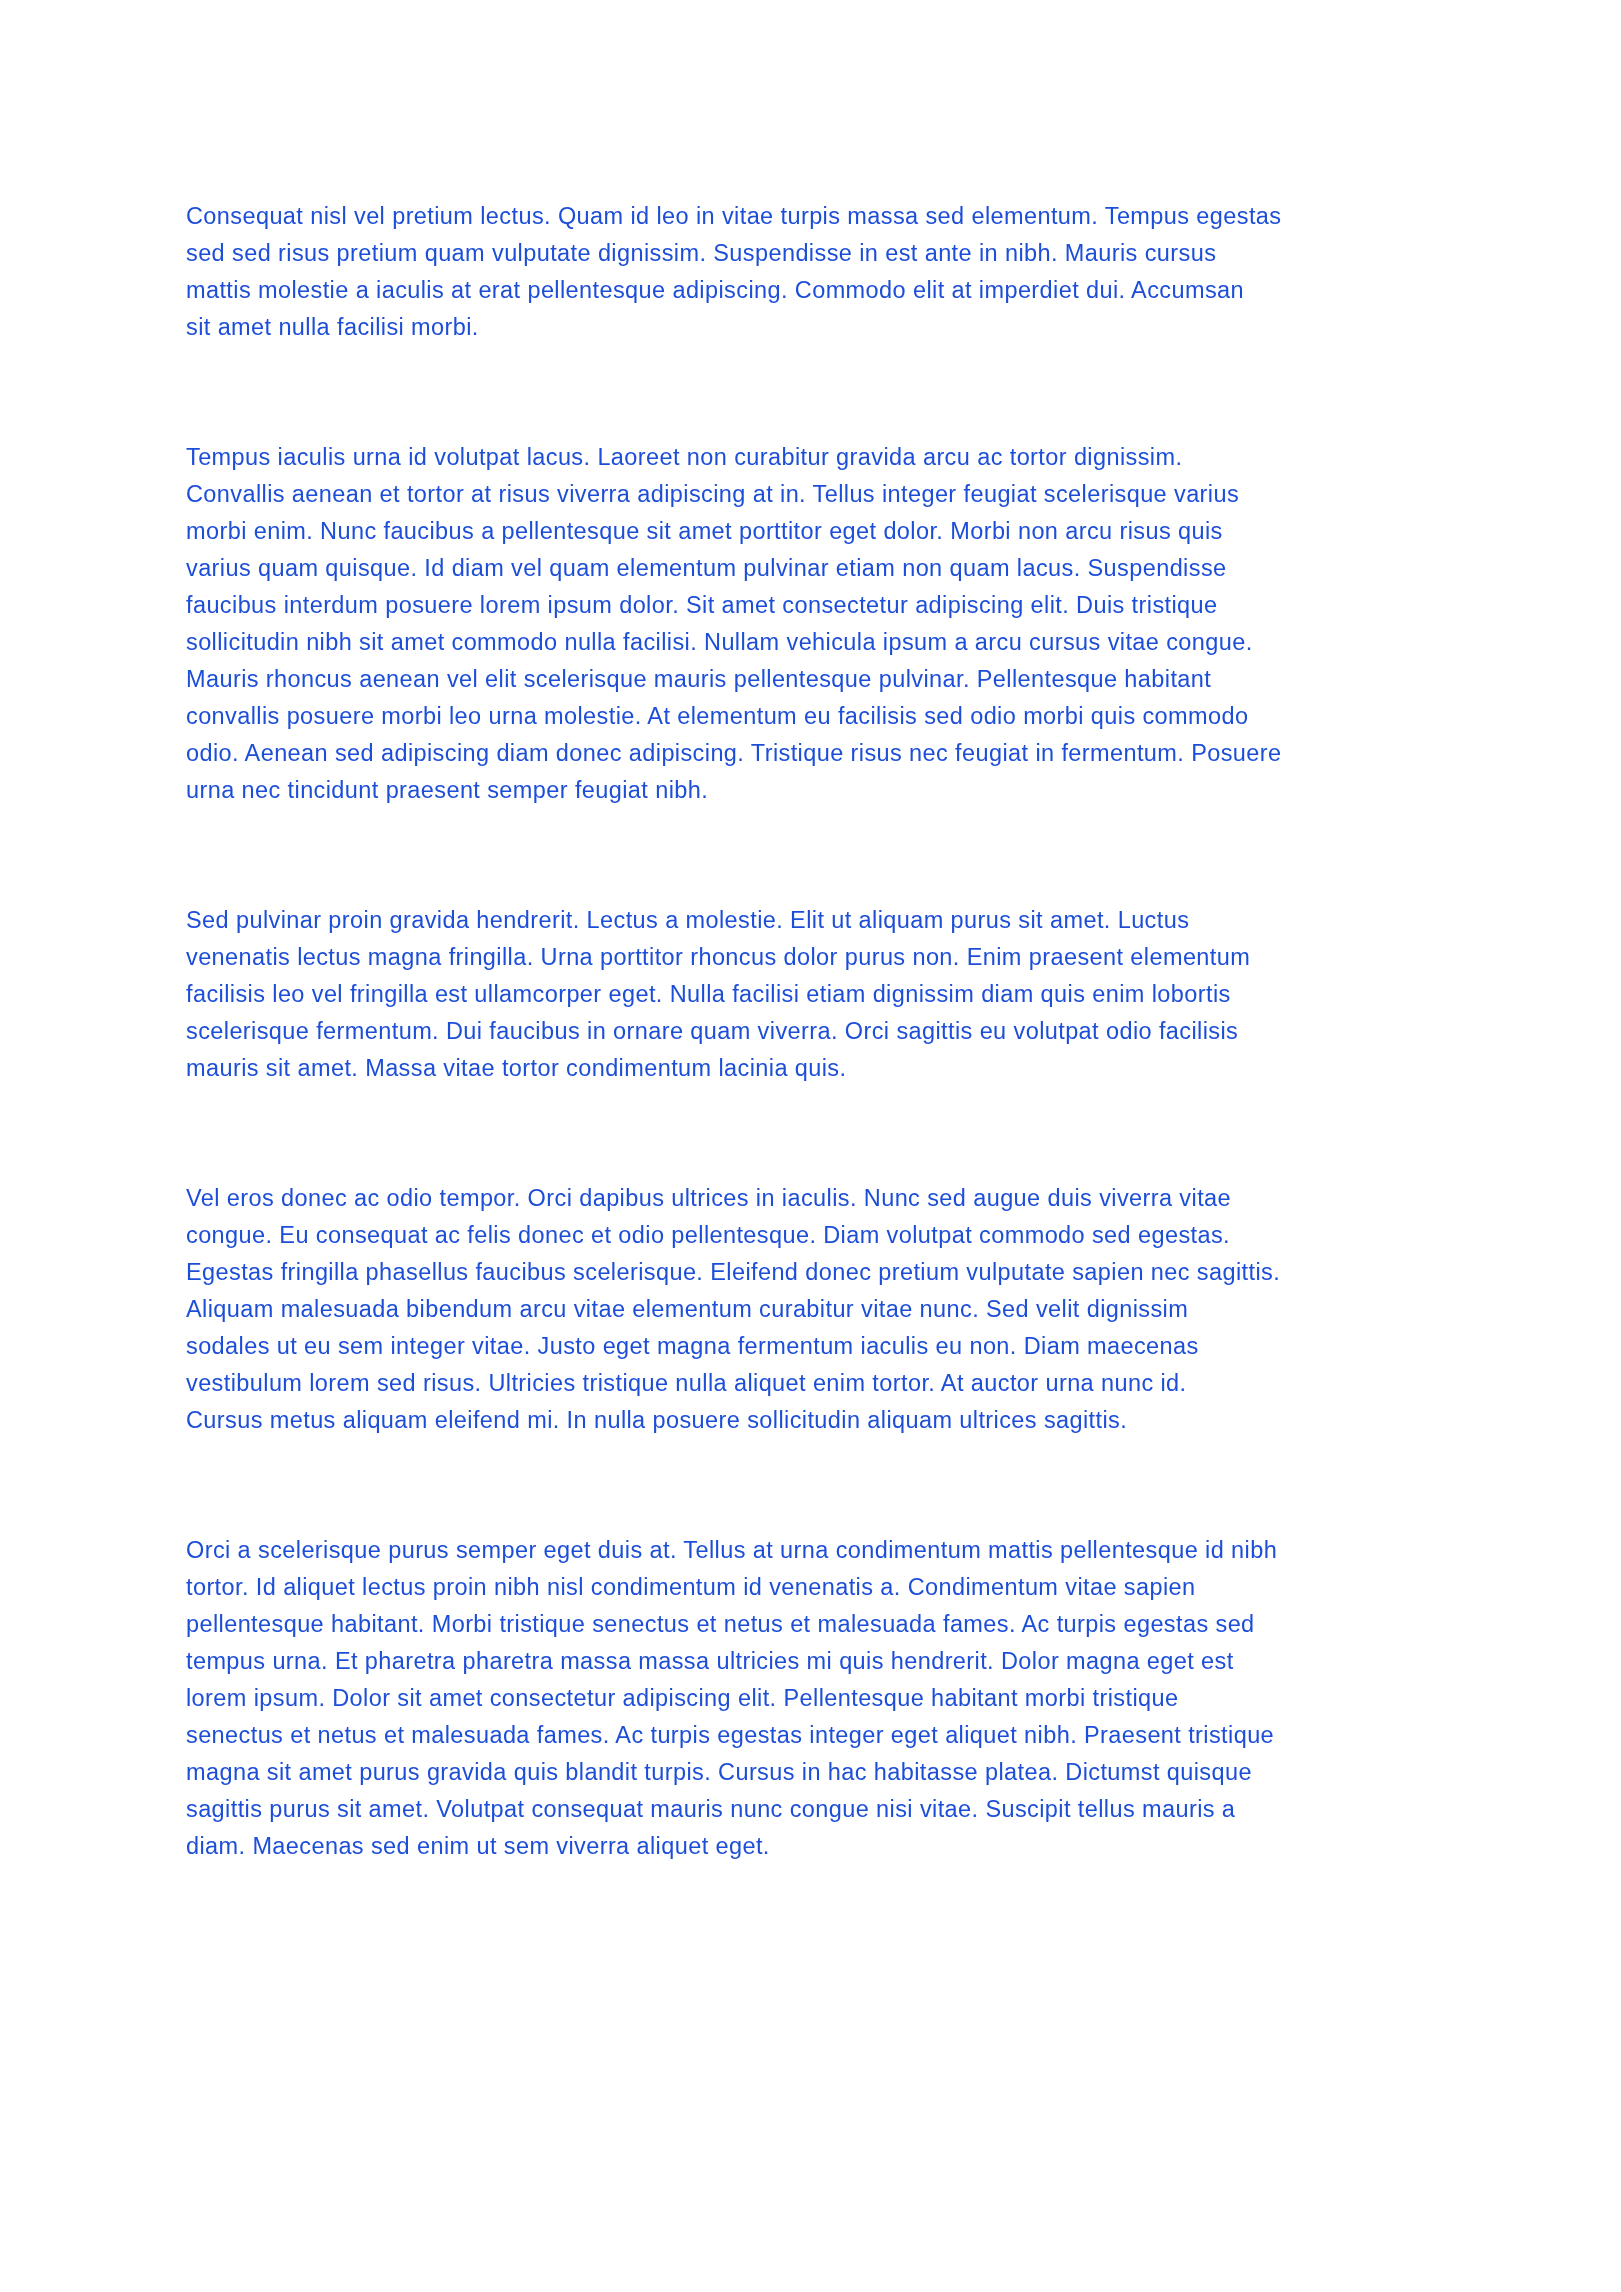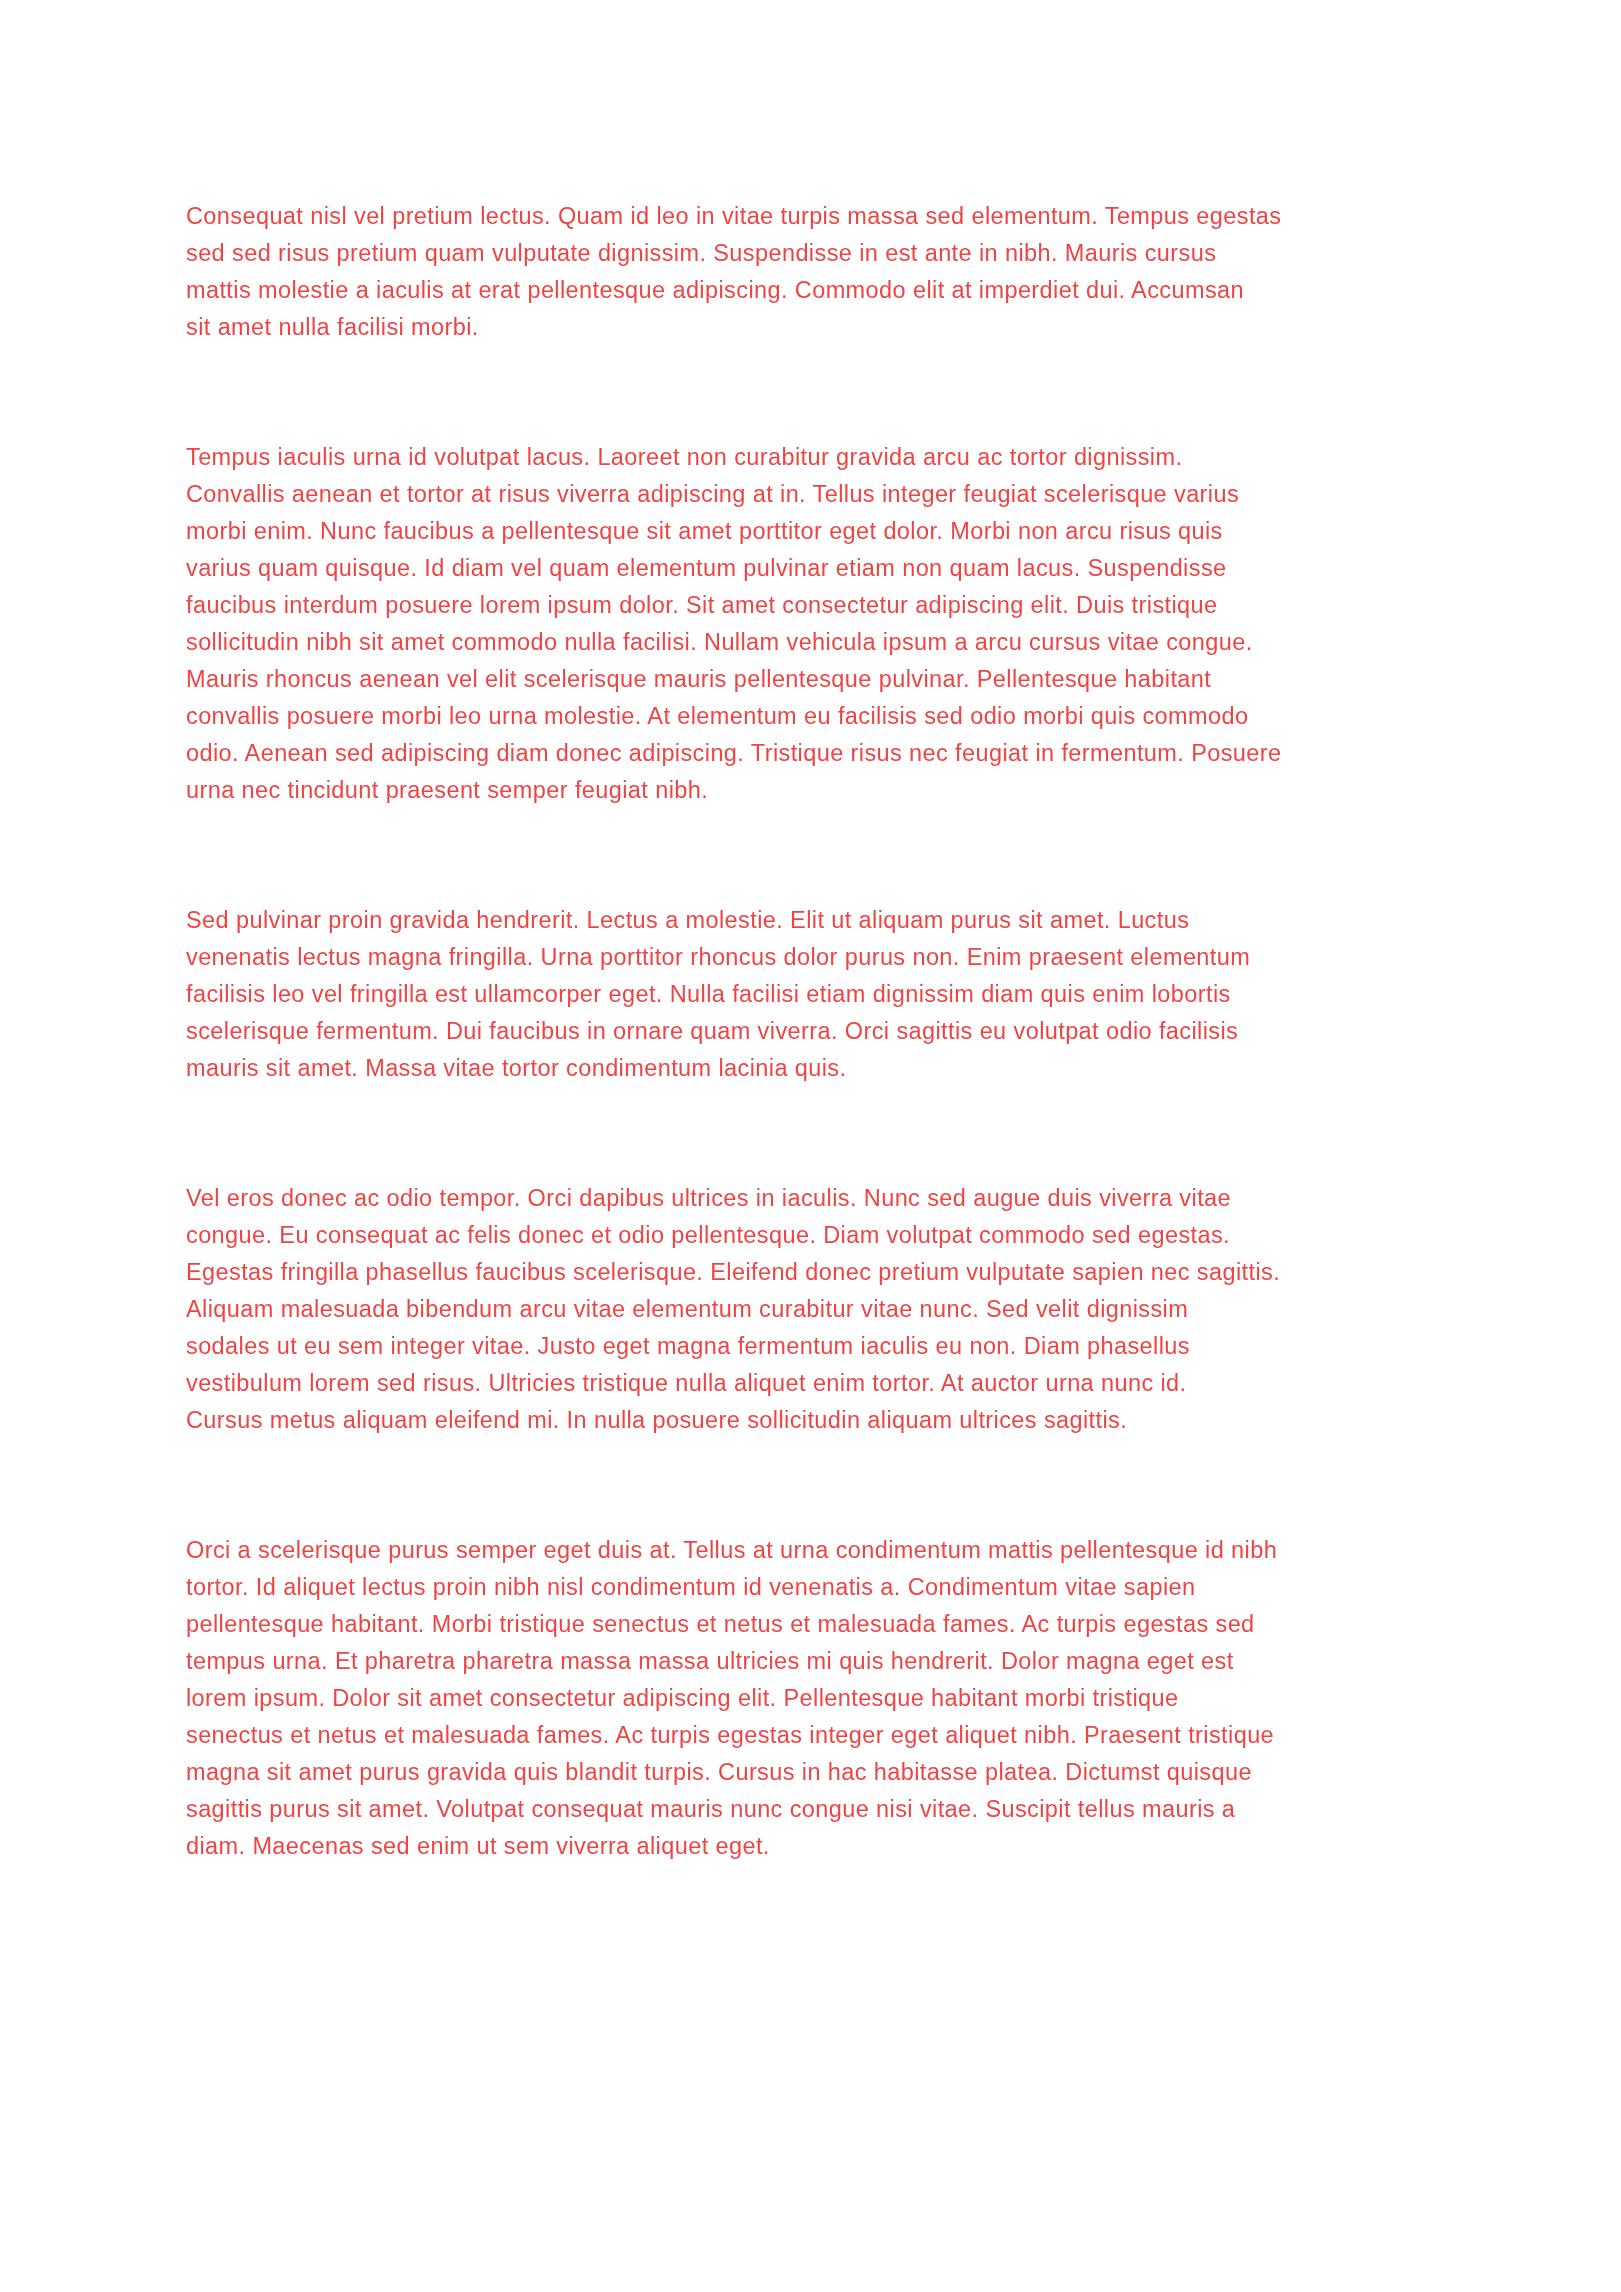--- a/index.html
+++ b/index.html
@@ -13,21 +13,21 @@
     height: 2293px;
     background: #ffffff;
     overflow: hidden;
     font-family: "Liberation Sans", "DejaVu Sans", sans-serif;
   }
   .document-text {
     position: absolute;
     left: 186px;
     top: 198px;
     width: 1274px;
-    color: #ef4444;
+    color: #1d4ed8;
   }
   .paragraph {
     margin: 0 0 93px 0;
     padding: 0;
   }
   .paragraph:last-child {
     margin-bottom: 12px;
   }
   .line {
     font-size: 23.5px;
@@ -64,21 +64,21 @@
         <div class="line">venenatis lectus magna fringilla. Urna porttitor rhoncus dolor purus non. Enim praesent elementum</div>
         <div class="line">facilisis leo vel fringilla est ullamcorper eget. Nulla facilisi etiam dignissim diam quis enim lobortis</div>
         <div class="line">scelerisque fermentum. Dui faucibus in ornare quam viverra. Orci sagittis eu volutpat odio facilisis</div>
         <div class="line">mauris sit amet. Massa vitae tortor condimentum lacinia quis.</div>
       </div>
       <div class="paragraph">
         <div class="line">Vel eros donec ac odio tempor. Orci dapibus ultrices in iaculis. Nunc sed augue duis viverra vitae</div>
         <div class="line">congue. Eu consequat ac felis donec et odio pellentesque. Diam volutpat commodo sed egestas.</div>
         <div class="line">Egestas fringilla phasellus faucibus scelerisque. Eleifend donec pretium vulputate sapien nec sagittis.</div>
         <div class="line">Aliquam malesuada bibendum arcu vitae elementum curabitur vitae nunc. Sed velit dignissim</div>
-        <div class="line">sodales ut eu sem integer vitae. Justo eget magna fermentum iaculis eu non. Diam phasellus</div>
+        <div class="line">sodales ut eu sem integer vitae. Justo eget magna fermentum iaculis eu non. Diam maecenas</div>
         <div class="line">vestibulum lorem sed risus. Ultricies tristique nulla aliquet enim tortor. At auctor urna nunc id.</div>
         <div class="line">Cursus metus aliquam eleifend mi. In nulla posuere sollicitudin aliquam ultrices sagittis.</div>
       </div>
       <div class="paragraph">
         <div class="line">Orci a scelerisque purus semper eget duis at. Tellus at urna condimentum mattis pellentesque id nibh</div>
         <div class="line">tortor. Id aliquet lectus proin nibh nisl condimentum id venenatis a. Condimentum vitae sapien</div>
         <div class="line">pellentesque habitant. Morbi tristique senectus et netus et malesuada fames. Ac turpis egestas sed</div>
         <div class="line">tempus urna. Et pharetra pharetra massa massa ultricies mi quis hendrerit. Dolor magna eget est</div>
         <div class="line">lorem ipsum. Dolor sit amet consectetur adipiscing elit. Pellentesque habitant morbi tristique</div>
         <div class="line">senectus et netus et malesuada fames. Ac turpis egestas integer eget aliquet nibh. Praesent tristique</div>

